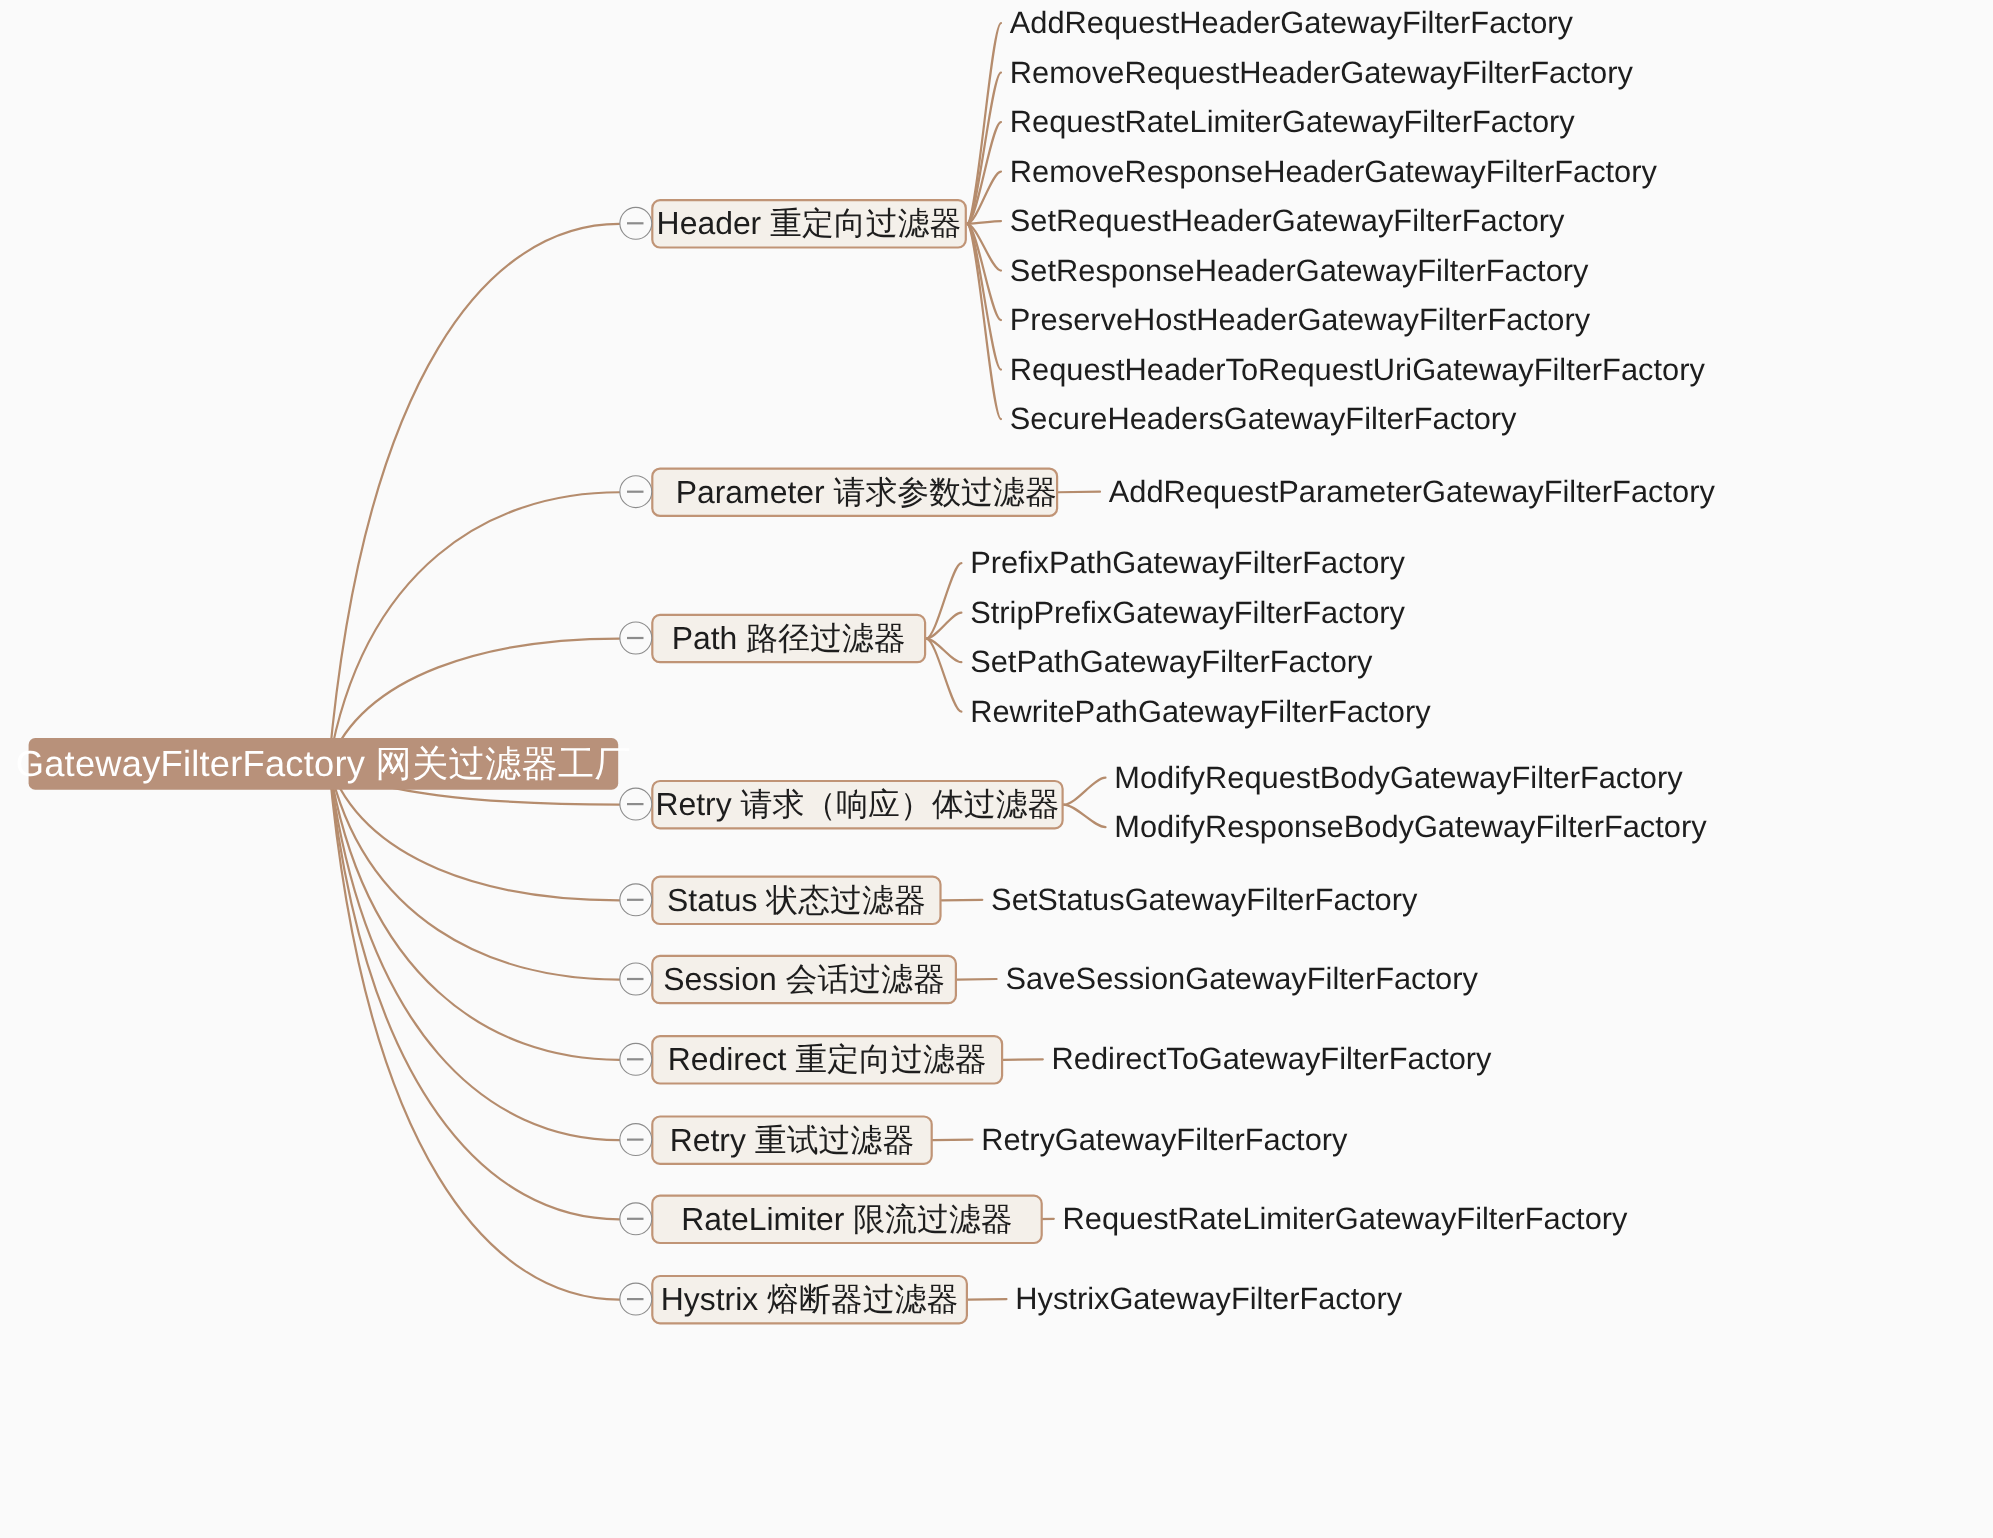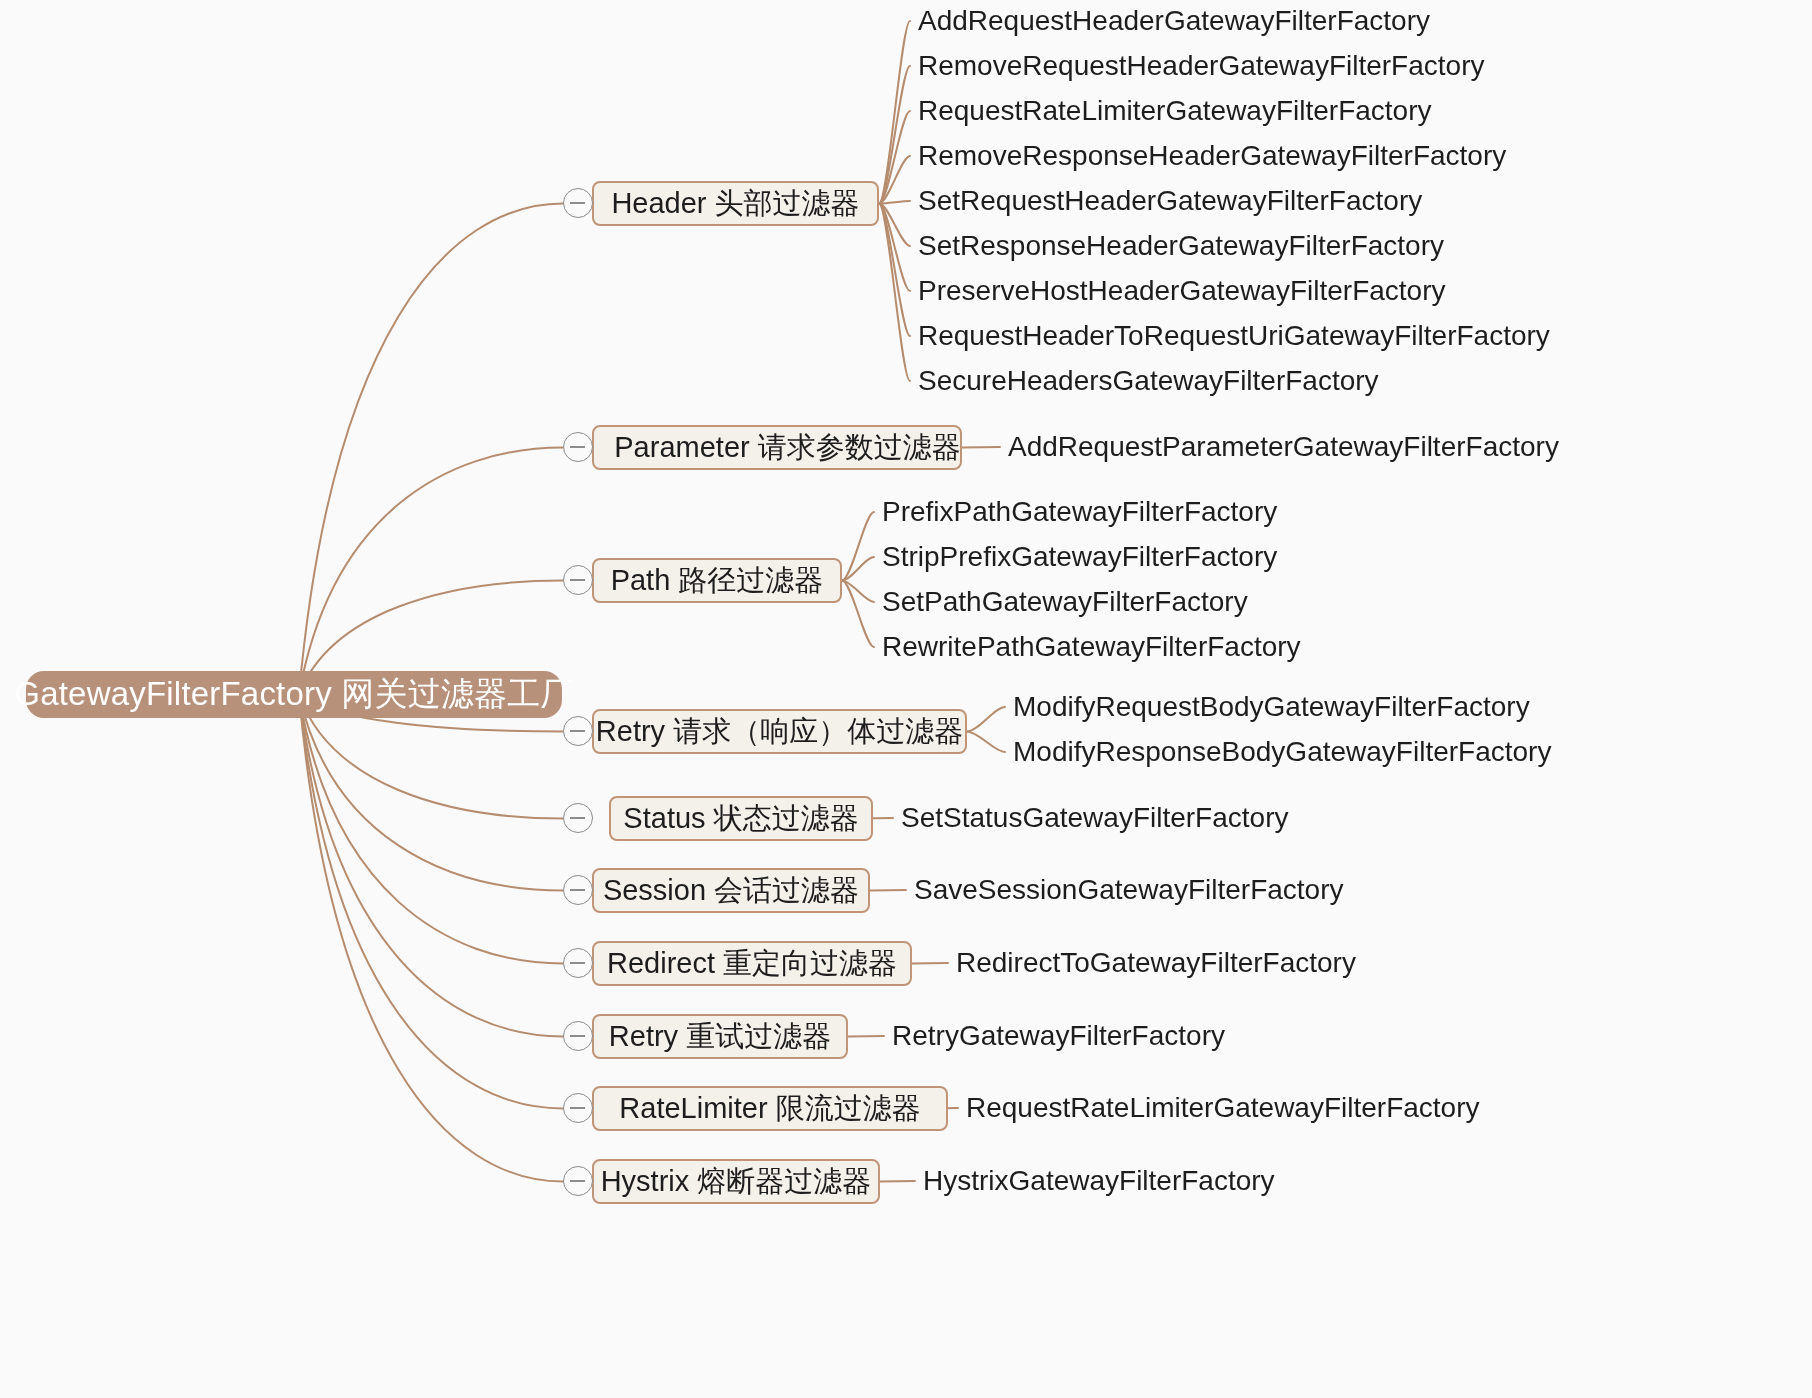--- a/index.html
+++ b/index.html
@@ -21,21 +21,21 @@
     top: 0;
     width: 1812px;
     height: 1398px;
     pointer-events: none;
   }
   .node-root {
     position: absolute;
     box-sizing: border-box;
     background: #b8917a;
     color: #ffffff;
-    border-radius: 18px;
+    border-radius: 6px;
     font-size: 33px;
     letter-spacing: 0.2px;
     white-space: nowrap;
     display: flex;
     align-items: center;
     justify-content: center;
     padding: 0 22px;
     z-index: 3;
   }
   .node-branch {
@@ -117,21 +117,21 @@
       <path d="M 299 694.5 C 330.68 992.5799999999999, 444.20000000000005 1108.5, 563 1108.5" fill="none" stroke="#b58c6d" stroke-width="2" stroke-linecap="round"></path>
       <path d="M 922 1108.5 L 958 1108" fill="none" stroke="#b58c6d" stroke-width="2" stroke-linecap="round"></path>
       <path d="M 299 694.5 C 330.68 1045.1399999999999, 444.20000000000005 1181.5, 563 1181.5" fill="none" stroke="#b58c6d" stroke-width="2" stroke-linecap="round"></path>
       <path d="M 880 1181.5 L 915 1181" fill="none" stroke="#b58c6d" stroke-width="2" stroke-linecap="round"></path>
     </svg>
   <div id="nodes">
       <div class="node-root" style="left: 26px; top: 671px; width: 536px; height: 47px;">
         <span>GatewayFilterFactory 网关过滤器工厂</span>
       </div>
       <div class="node-branch" style="left: 592px; top: 181px; width: 287px; height: 45px;">
-        <span>Header 头部过滤器</span>
+        <span>Header 重定向过滤器</span>
       </div>
       <div class="collapse-toggle" style="left: 563px; top: 188px;"></div>
       <div class="leaf-label" style="left: 918px; top: 7px;">AddRequestHeaderGatewayFilterFactory</div>
       <div class="leaf-label" style="left: 918px; top: 52px;">RemoveRequestHeaderGatewayFilterFactory</div>
       <div class="leaf-label" style="left: 918px; top: 97px;">RequestRateLimiterGatewayFilterFactory</div>
       <div class="leaf-label" style="left: 918px; top: 142px;">RemoveResponseHeaderGatewayFilterFactory</div>
       <div class="leaf-label" style="left: 918px; top: 187px;">SetRequestHeaderGatewayFilterFactory</div>
       <div class="leaf-label" style="left: 918px; top: 232px;">SetResponseHeaderGatewayFilterFactory</div>
       <div class="leaf-label" style="left: 918px; top: 277px;">PreserveHostHeaderGatewayFilterFactory</div>
       <div class="leaf-label" style="left: 918px; top: 322px;">RequestHeaderToRequestUriGatewayFilterFactory</div>
@@ -148,21 +148,21 @@
       <div class="leaf-label" style="left: 882px; top: 498px;">PrefixPathGatewayFilterFactory</div>
       <div class="leaf-label" style="left: 882px; top: 543px;">StripPrefixGatewayFilterFactory</div>
       <div class="leaf-label" style="left: 882px; top: 588px;">SetPathGatewayFilterFactory</div>
       <div class="leaf-label" style="left: 882px; top: 633px;">RewritePathGatewayFilterFactory</div>
       <div class="node-branch" style="left: 592px; top: 709px; width: 375px; height: 45px;">
         <span>Retry 请求（响应）体过滤器</span>
       </div>
       <div class="collapse-toggle" style="left: 563px; top: 716px;"></div>
       <div class="leaf-label" style="left: 1013px; top: 693px;">ModifyRequestBodyGatewayFilterFactory</div>
       <div class="leaf-label" style="left: 1013px; top: 738px;">ModifyResponseBodyGatewayFilterFactory</div>
-      <div class="node-branch" style="left: 592px; top: 796px; width: 264px; height: 45px; margin-left: 17px;">
+      <div class="node-branch" style="left: 592px; top: 796px; width: 264px; height: 45px;">
         <span>Status 状态过滤器</span>
       </div>
       <div class="collapse-toggle" style="left: 563px; top: 803px;"></div>
       <div class="leaf-label" style="left: 901px; top: 804px;">SetStatusGatewayFilterFactory</div>
       <div class="node-branch" style="left: 592px; top: 868px; width: 278px; height: 45px;">
         <span>Session 会话过滤器</span>
       </div>
       <div class="collapse-toggle" style="left: 563px; top: 875px;"></div>
       <div class="leaf-label" style="left: 914px; top: 876px;">SaveSessionGatewayFilterFactory</div>
       <div class="node-branch" style="left: 592px; top: 941px; width: 320px; height: 45px;">

